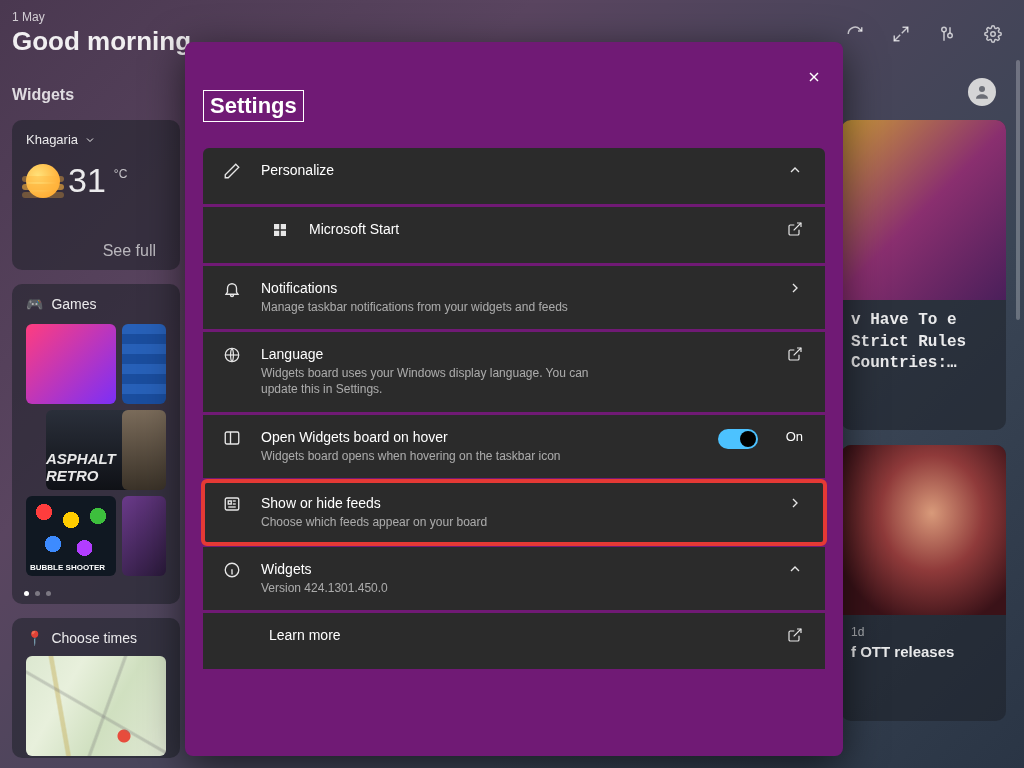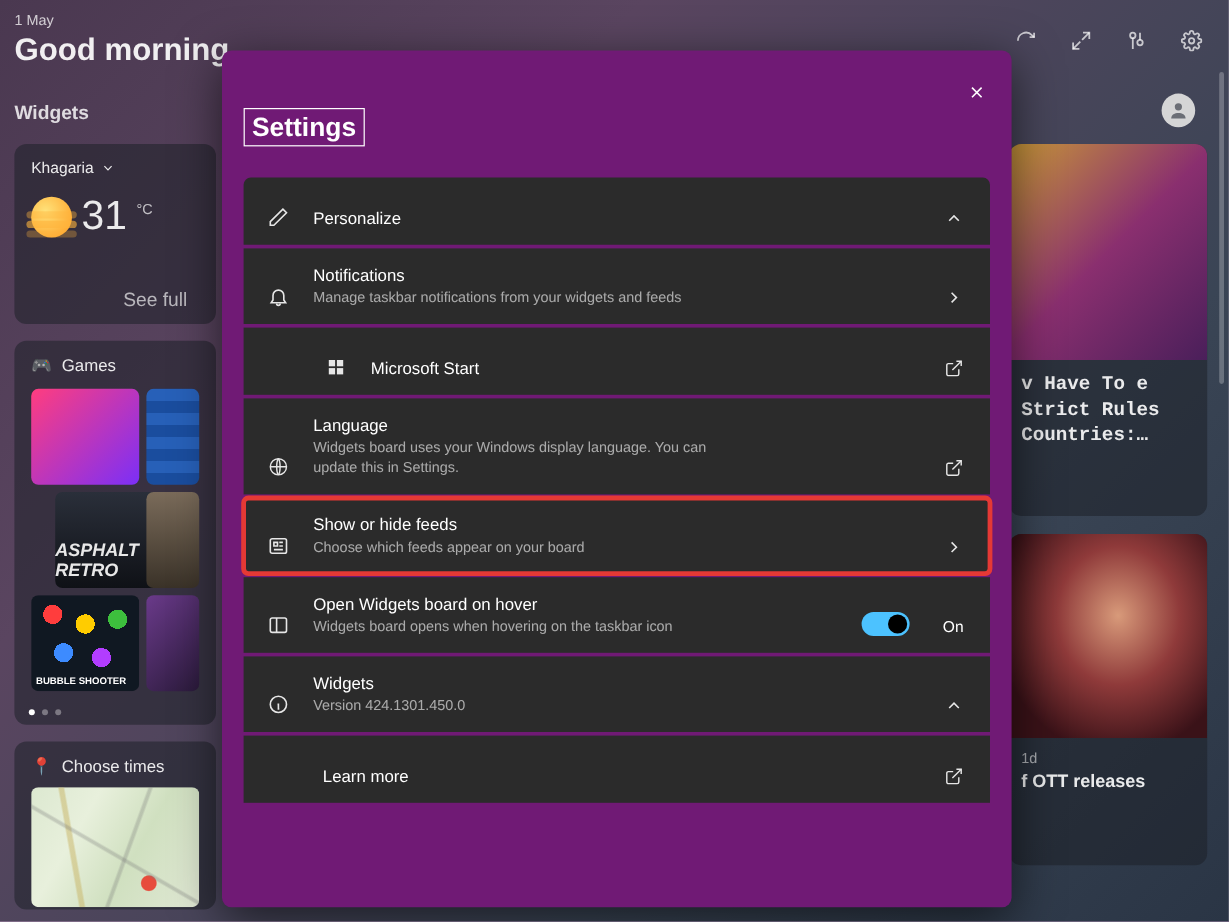--- a/index.html
+++ b/index.html
@@ -69,21 +69,21 @@
 
 
 .modal {
   position:absolute; top:42px; left:185px; width:658px; height:714px;
   background:#701a75; border-radius:8px; box-shadow:0 10px 40px rgba(0,0,0,0.6);
   display:flex; flex-direction:column; overflow:hidden;
 }
 .modal-close{position:absolute;top:24px;right:18px;width:22px;height:22px;color:#fff;cursor:pointer;display:flex;align-items:center;justify-content:center;}
 .modal-title{margin:48px 0 0 18px;font-size:22px;font-weight:600;border:1.5px solid #fff;padding:2px 6px;display:inline-block;width:fit-content;}
 .list{margin:26px 18px 0 18px;display:flex;flex-direction:column;gap:3px;}
-.row{background:#2b2b2b;display:flex;align-items:flex-end;padding:14px 18px;gap:18px;min-height:56px;}
+.row{background:#2b2b2b;display:flex;align-items:flex-start;padding:14px 18px;gap:18px;min-height:56px;}
 .row.first{border-top-left-radius:6px;border-top-right-radius:6px;}
 .row .icon{width:22px;display:flex;justify-content:center;color:#e6e6e6;flex-shrink:0;}
 .row .texts{flex:1;min-width:0;}
 .row .title{font-size:14px;color:#fff;}
 .row .sub{font-size:12px;color:rgba(255,255,255,0.6);margin-top:3px;line-height:1.35;}
 .row .action{width:24px;display:flex;justify-content:center;color:#e6e6e6;flex-shrink:0;}
 .row.sub-row{padding-left:66px;}
 .row.sub-row .icon{width:22px;}
 .toggle{width:40px;height:20px;border-radius:10px;background:#4cc2ff;position:relative;flex-shrink:0;}
 .toggle::after{content:"";position:absolute;right:2px;top:2px;width:16px;height:16px;border-radius:50%;background:#000;}
@@ -215,38 +215,20 @@
       <div class="texts">
           <div class="title">Personalize</div>
         </div>
       <span class="action">
           <svg viewBox="0 0 24 24" width="16" height="16" fill="none" stroke="currentColor" stroke-width="2">
             <path d="M6 15l6-6 6 6"></path>
           </svg>
         </span>
     </div>
 
-    <div class="row">
-      <span class="icon">
-          <svg viewBox="0 0 24 24" width="18" height="18" fill="none" stroke="currentColor" stroke-width="1.8">
-            <path d="M18 16v-5a6 6 0 1 0-12 0v5l-2 3h16z"></path>
-            <path d="M10 20a2 2 0 0 0 4 0"></path>
-          </svg>
-        </span>
-      <div class="texts">
-        <div class="title">Notifications</div>
-        <div class="sub">Manage taskbar notifications from your widgets and feeds</div>
-      </div>
-      <span class="action">
-          <svg viewBox="0 0 24 24" width="16" height="16" fill="none" stroke="currentColor" stroke-width="2">
-            <path d="M9 6l6 6-6 6"></path>
-          </svg>
-        </span>
-    </div>
-
     <div class="row sub-row">
       <span class="icon">
           <svg viewBox="0 0 24 24" width="18" height="18" fill="currentColor">
             <rect x="4" y="4" width="7" height="7"></rect>
             <rect x="13" y="4" width="7" height="7"></rect>
             <rect x="4" y="13" width="7" height="7"></rect>
             <rect x="13" y="13" width="7" height="7"></rect>
           </svg>
         </span>
       <div class="texts">
@@ -256,40 +238,73 @@
           <svg viewBox="0 0 24 24" width="16" height="16" fill="none" stroke="currentColor" stroke-width="1.8">
             <path d="M18 13v6a2 2 0 0 1-2 2H5a2 2 0 0 1-2-2V8a2 2 0 0 1 2-2h6"></path>
             <path d="M15 3h6v6"></path>
             <path d="M10 14 21 3"></path>
           </svg>
         </span>
     </div>
 
     <div class="row">
       <span class="icon">
+          <svg viewBox="0 0 24 24" width="18" height="18" fill="none" stroke="currentColor" stroke-width="1.8">
+            <path d="M18 16v-5a6 6 0 1 0-12 0v5l-2 3h16z"></path>
+            <path d="M10 20a2 2 0 0 0 4 0"></path>
+          </svg>
+        </span>
+      <div class="texts">
+        <div class="title">Notifications</div>
+        <div class="sub">Manage taskbar notifications from your widgets and feeds</div>
+      </div>
+      <span class="action">
+          <svg viewBox="0 0 24 24" width="16" height="16" fill="none" stroke="currentColor" stroke-width="2">
+            <path d="M9 6l6 6-6 6"></path>
+          </svg>
+        </span>
+    </div>
+
+    <div class="row">
+      <span class="icon">
           <svg viewBox="0 0 24 24" width="18" height="18" fill="none" stroke="currentColor" stroke-width="1.6">
             <circle cx="12" cy="12" r="9"></circle>
             <path d="M3 12h18"></path>
             <path d="M12 3c2.5 3 2.5 15 0 18"></path>
             <path d="M12 3c-2.5 3-2.5 15 0 18"></path>
           </svg>
         </span>
       <div class="texts">
         <div class="title">Language</div>
         <div class="sub" style="max-width:340px">Widgets board uses your Windows display language. You can update this in Settings.</div>
       </div>
       <span class="action">
           <svg viewBox="0 0 24 24" width="16" height="16" fill="none" stroke="currentColor" stroke-width="1.8">
             <path d="M18 13v6a2 2 0 0 1-2 2H5a2 2 0 0 1-2-2V8a2 2 0 0 1 2-2h6"></path>
             <path d="M15 3h6v6"></path>
             <path d="M10 14 21 3"></path>
           </svg>
         </span>
     </div>
 
+    <div class="row">
+      <span class="icon">
+          <svg viewBox="0 0 24 24" width="18" height="18" fill="none" stroke="currentColor" stroke-width="1.8">
+            <rect x="3" y="4" width="18" height="16" rx="2"></rect>
+            <path d="M10 4v16"></path>
+          </svg>
+        </span>
+      <div class="texts">
+        <div class="title">Open Widgets board on hover</div>
+        <div class="sub">Widgets board opens when hovering on the taskbar icon</div>
+      </div>
+      <div class="toggle"></div>
+      <span class="toggle-label">On</span>
+    </div>
+
     <div class="row highlight">
       <span class="icon">
           <svg viewBox="0 0 24 24" width="18" height="18" fill="none" stroke="currentColor" stroke-width="1.8">
             <rect x="3" y="4" width="18" height="16" rx="2"></rect>
             <path d="M7 8h4v4H7z"></path>
             <path d="M13 8h4"></path>
             <path d="M13 12h4"></path>
             <path d="M7 16h10"></path>
           </svg>
         </span>
@@ -300,35 +315,20 @@
       <span class="action">
           <svg viewBox="0 0 24 24" width="16" height="16" fill="none" stroke="currentColor" stroke-width="2">
             <path d="M9 6l6 6-6 6"></path>
           </svg>
         </span>
     </div>
 
     <div class="row">
       <span class="icon">
           <svg viewBox="0 0 24 24" width="18" height="18" fill="none" stroke="currentColor" stroke-width="1.8">
-            <rect x="3" y="4" width="18" height="16" rx="2"></rect>
-            <path d="M10 4v16"></path>
-          </svg>
-        </span>
-      <div class="texts">
-        <div class="title">Open Widgets board on hover</div>
-        <div class="sub">Widgets board opens when hovering on the taskbar icon</div>
-      </div>
-      <div class="toggle"></div>
-      <span class="toggle-label">On</span>
-    </div>
-
-    <div class="row">
-      <span class="icon">
-          <svg viewBox="0 0 24 24" width="18" height="18" fill="none" stroke="currentColor" stroke-width="1.8">
             <circle cx="12" cy="12" r="9"></circle>
             <path d="M12 8h.01"></path>
             <path d="M11 12h1v5h1"></path>
           </svg>
         </span>
       <div class="texts">
         <div class="title">Widgets</div>
         <div class="sub">Version 424.1301.450.0</div>
       </div>
       <span class="action">

